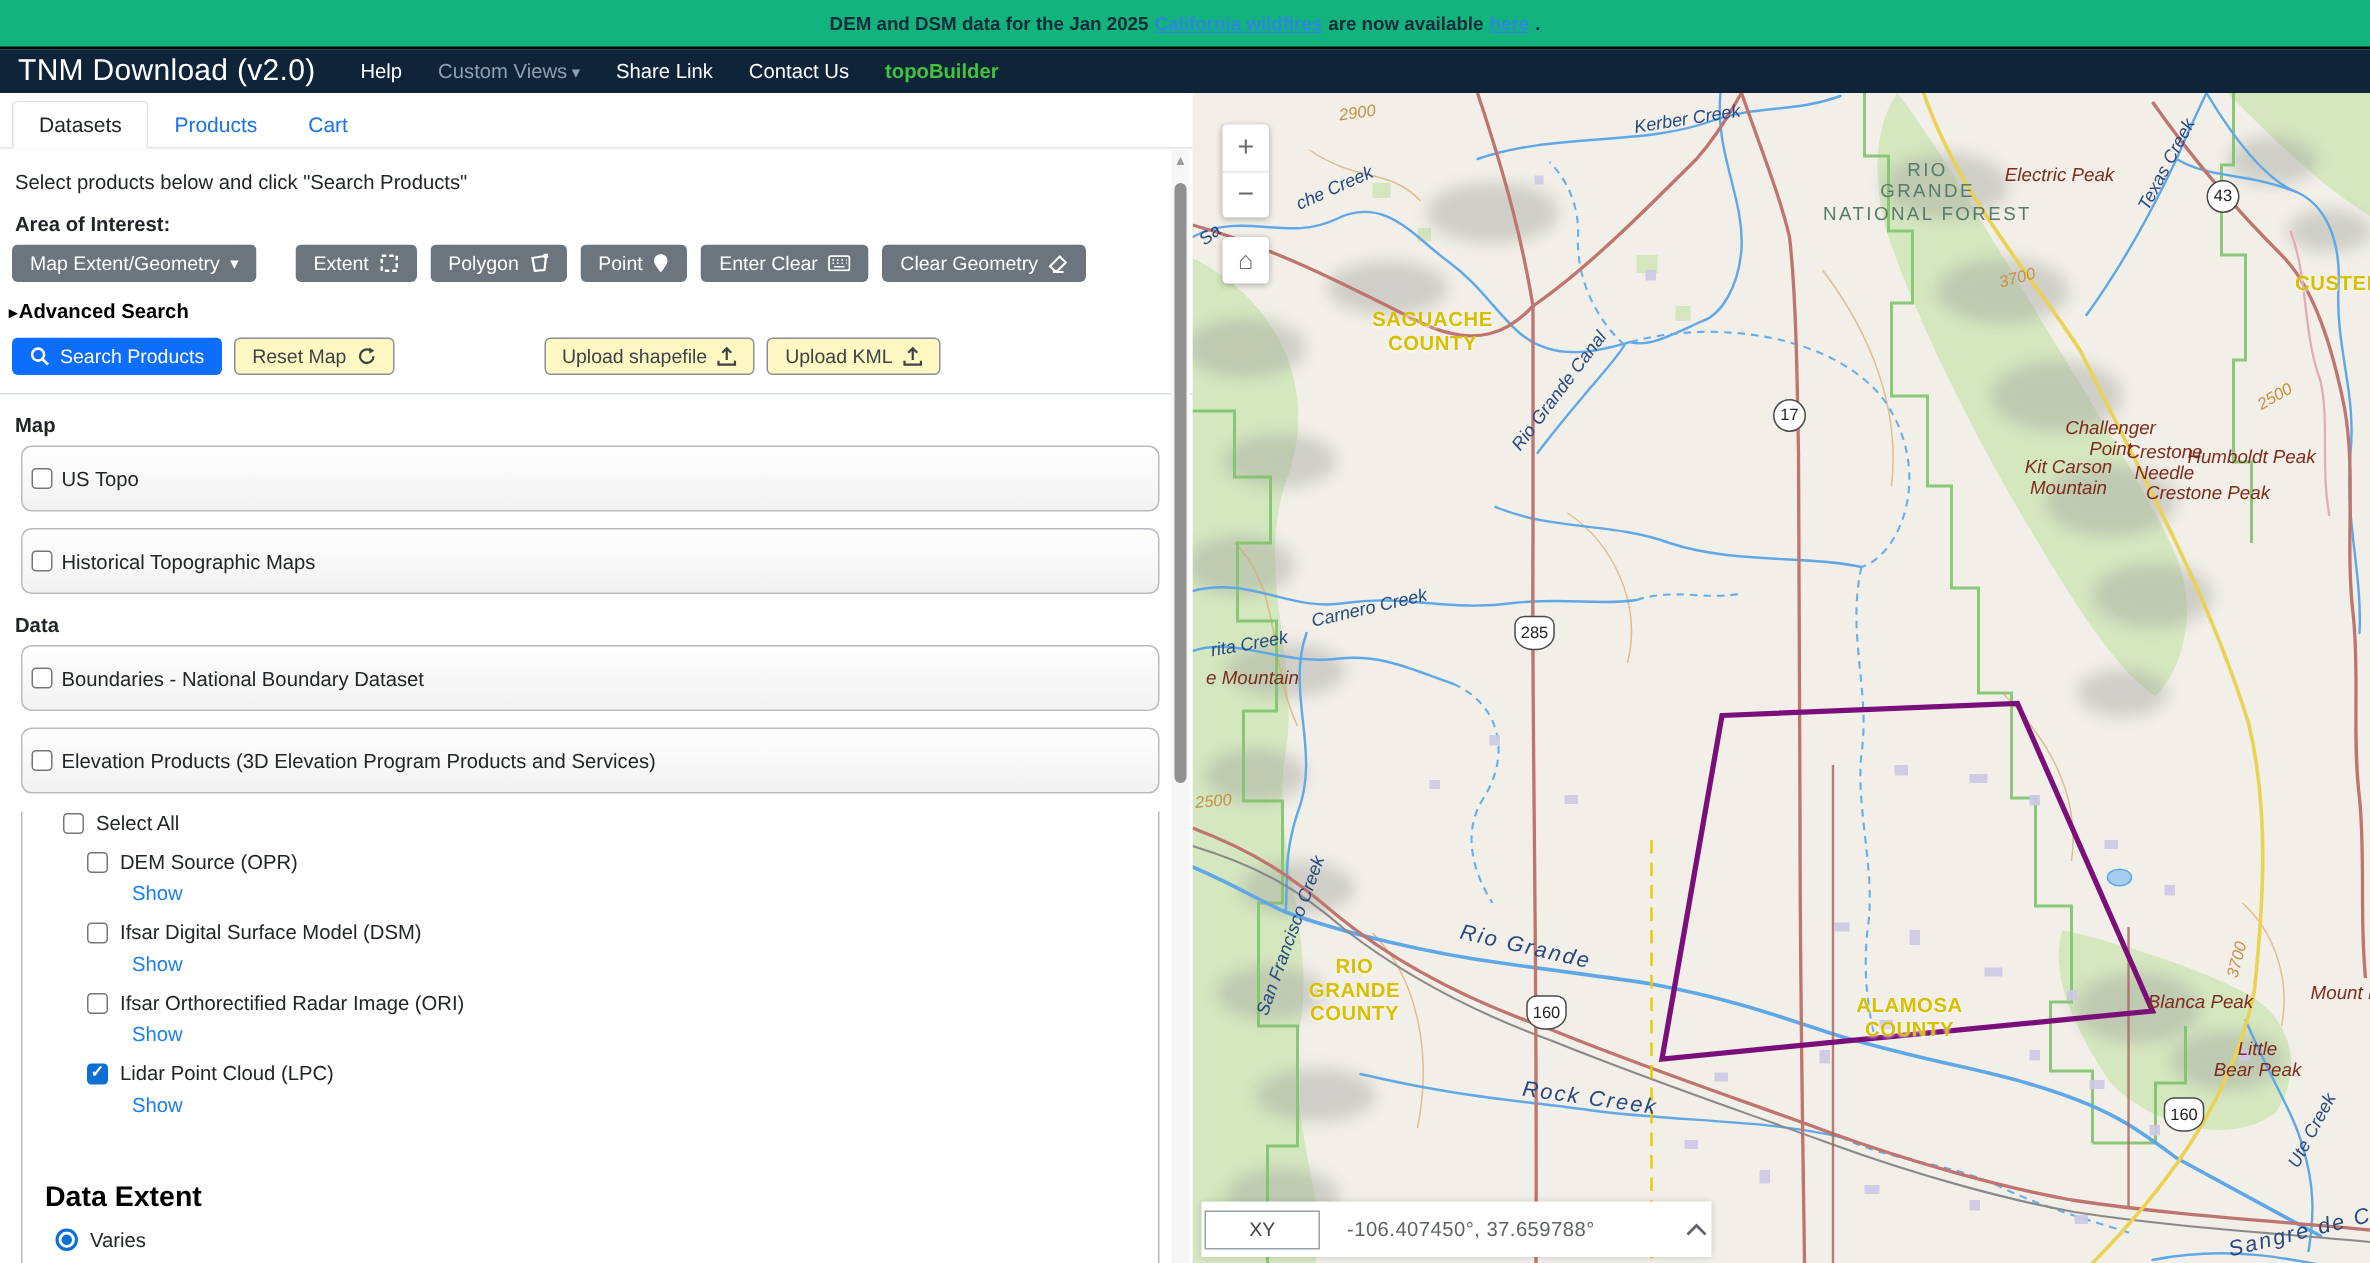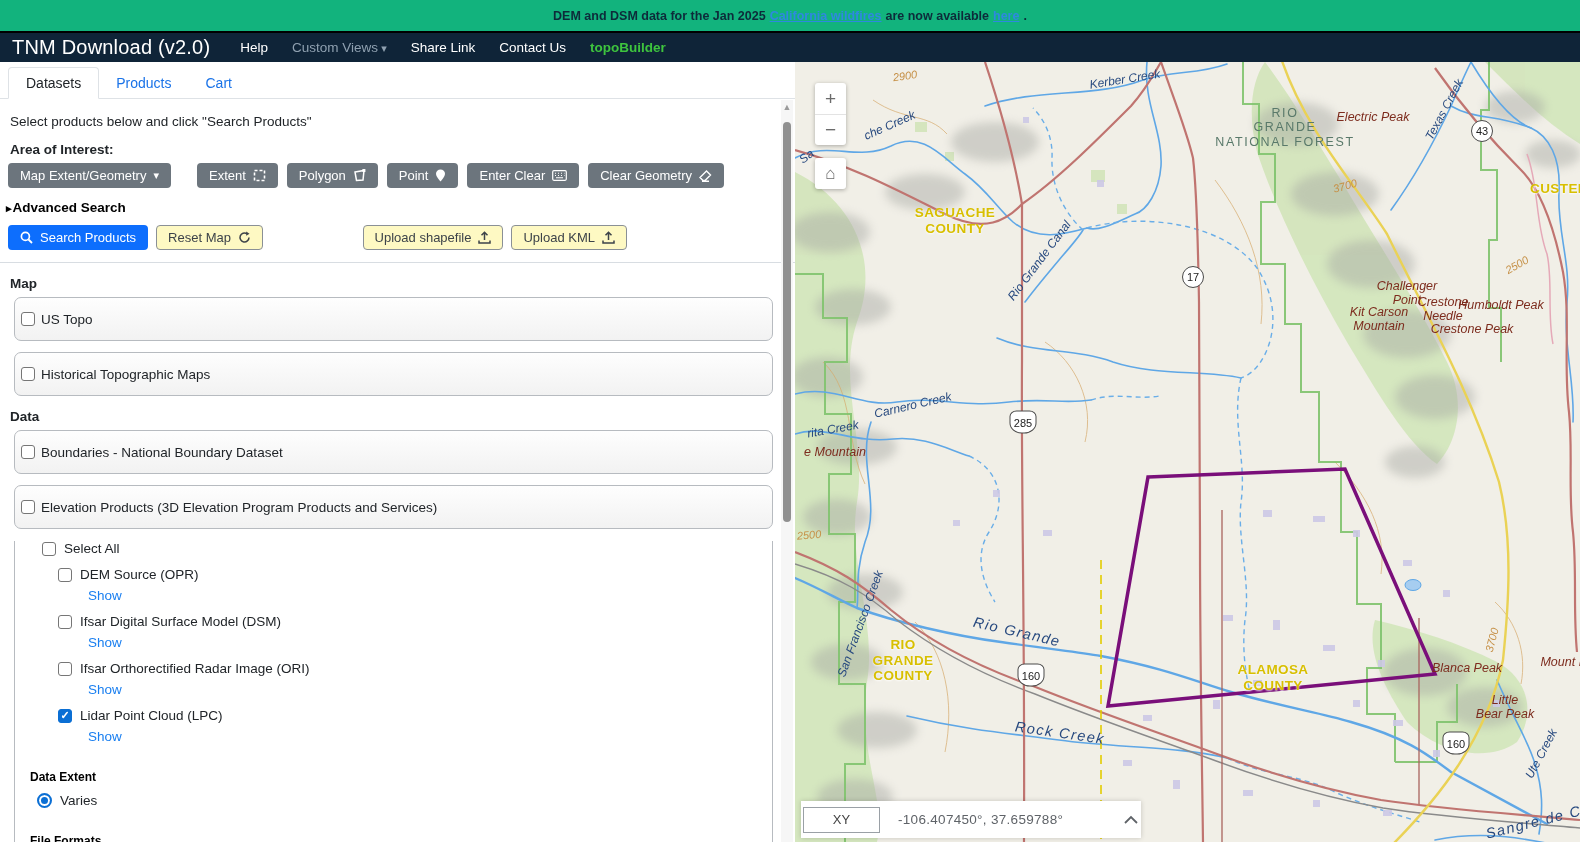--- a/index.html
+++ b/index.html
@@ -57,21 +57,21 @@
   .cb.checked::after { content:"✓"; color:#fff; font-size:11px; font-weight:bold; line-height:1; }
   .radio { width:15px; height:15px; border:2px solid #8a8f94; border-radius:50%; background:#fff; flex:none; }
   .radio.checked { border-color:#0b6fd4; box-shadow:inset 0 0 0 2px #fff, inset 0 0 0 8px #0b6fd4; }
 
   .subpanel { margin:0 22px 0 14px; border:1px solid #b7bbc0; border-top:none; height:360px; background:#fff; }
   .subpanel .h { font-size:13.5px; font-weight:bold; margin:8px 0 0 30px; }
   .sub-row { display:flex; align-items:center; gap:8px; font-size:13.5px; color:#212529; cursor:pointer; }
   .sub-row.selall { margin:12px 0 0 27px; }
   .sub-row.item { margin:11px 0 0 43px; }
   .show-link { color:#1a7ff0; font-size:13.5px; margin:6px 0 0 73px; cursor:pointer; }
-  .subpanel .h2 { font-size:12px; font-weight:bold; margin:26px 0 0 15px; }
+  .subpanel .h2 { font-size:19px; font-weight:bold; margin:44px 0 0 15px; }
   .sub-row.opt { margin:9px 0 0 22px; }
 
   
   .scrollbar { position:absolute; top:38px; right:2px; width:12px; height:742px; background:#f6f6f6; }
   .scroll-up { height:14px; color:#9a9a9a; font-size:9px; text-align:center; line-height:14px; cursor:pointer; }
   .scroll-up::after { content:"▲"; }
   .scroll-thumb { position:absolute; left:2px; top:22px; width:8px; height:400px; background:#909090; border-radius:4px; cursor:pointer; }
 
   
   .map-panel { position:relative; flex:1; overflow:hidden; background:#f1efe7; cursor:crosshair; }

